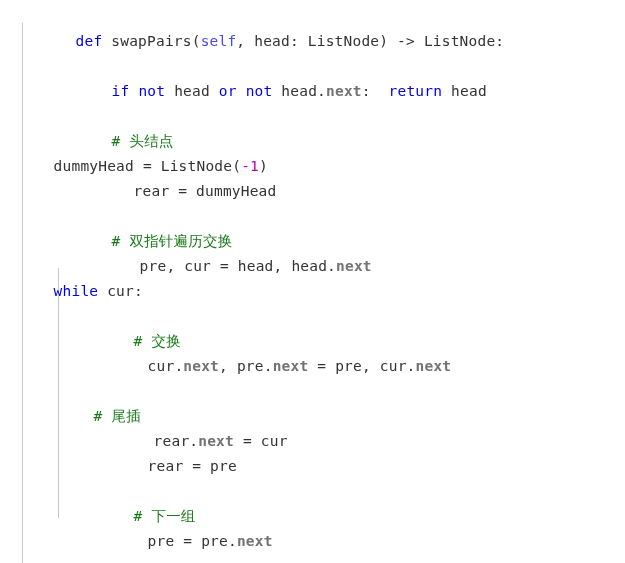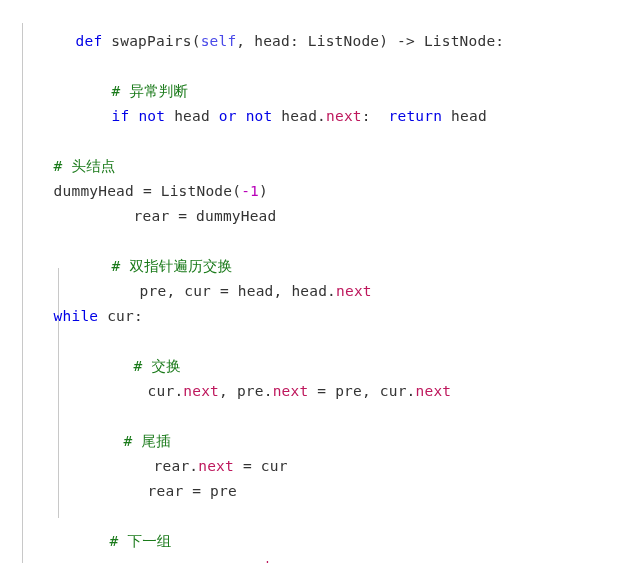--- a/index.html
+++ b/index.html
@@ -42,21 +42,21 @@
     line-height: 25px;
     white-space: pre;
     font-size: 14.5px;
     letter-spacing: 0.2px;
     color: #2b2b2b;
   }
 
   
   .tok-kw      { color: #0000e6; }
   .tok-self    { color: #4a4ae8; }
-  .tok-attr    { color: #be185d; }
+  .tok-attr    { color: #737373; font-weight: bold; }
   .tok-plain   { color: #333333; }
   .tok-comment { color: #1a7a1a; }
   .tok-num     { color: #b800b8; }
   .tok-punc    { color: #333333; }
 </style>
 </head>
 <body>
 
 <div id="code-viewer">
 
@@ -64,31 +64,28 @@
   <div class="indent-guide" id="indent-guide-2"></div>
 
   <div class="code-lines">
 
     <div class="code-line" style="padding-left:22px;">
       <span class="tok-kw">def</span><span class="tok-plain"> swapPairs(</span><span class="tok-self">self</span><span class="tok-plain">, head: ListNode) -&gt; ListNode:</span>
     </div>
 
     <div class="code-line">&nbsp;</div>
 
-    <div class="code-line" style="padding-left:58px;">
-      <span class="tok-comment"># 异常判断</span>
-    </div>
 
     <div class="code-line" style="padding-left:58px;">
       <span class="tok-kw">if</span><span class="tok-plain"> </span><span class="tok-kw">not</span><span class="tok-plain"> </span><span class="tok-plain">head</span><span class="tok-plain"> </span><span class="tok-kw">or</span><span class="tok-plain"> </span><span class="tok-kw">not</span><span class="tok-plain"> </span><span class="tok-plain">head</span><span class="tok-punc">.</span><span class="tok-attr">next</span><span class="tok-punc">:</span><span class="tok-plain">&nbsp; </span><span class="tok-kw">return</span><span class="tok-plain"> </span><span class="tok-plain">head</span>
     </div>
 
     <div class="code-line">&nbsp;</div>
 
-    <div class="code-line" style="">
+    <div class="code-line" style="padding-left:58px;">
       <span class="tok-comment"># 头结点</span>
     </div>
 
     <div class="code-line" style="">
       <span class="tok-plain">dummyHead = ListNode(</span><span class="tok-num">-1</span><span class="tok-punc">)</span>
     </div>
 
     <div class="code-line" style="padding-left:80px;">
       <span class="tok-plain">rear = dummyHead</span>
     </div>
@@ -112,35 +109,35 @@
     <div class="code-line" style="padding-left:80px;">
       <span class="tok-comment"># 交换</span>
     </div>
 
     <div class="code-line" style="padding-left:94px;">
       <span class="tok-plain">cur.</span><span class="tok-attr">next</span><span class="tok-plain">, pre.</span><span class="tok-attr">next</span><span class="tok-plain"> = pre, cur.</span><span class="tok-attr">next</span>
     </div>
 
     <div class="code-line">&nbsp;</div>
 
-    <div class="code-line" style="padding-left:70px;">
+    <div class="code-line" style="padding-left:40px;">
       <span class="tok-comment"># 尾插</span>
     </div>
 
     <div class="code-line" style="padding-left:100px;">
       <span class="tok-plain">rear.</span><span class="tok-attr">next</span><span class="tok-plain"> = cur</span>
     </div>
 
     <div class="code-line" style="padding-left:94px;">
       <span class="tok-plain">rear = pre</span>
     </div>
 
     <div class="code-line">&nbsp;</div>
 
-    <div class="code-line" style="padding-left:56px;">
+    <div class="code-line" style="padding-left:80px;">
       <span class="tok-comment"># 下一组</span>
     </div>
 
     <div class="code-line" style="padding-left:94px;">
       <span class="tok-plain">pre = pre.</span><span class="tok-attr">next</span>
     </div>
 
     <div class="code-line" style="padding-left:94px;">
       
     </div>

